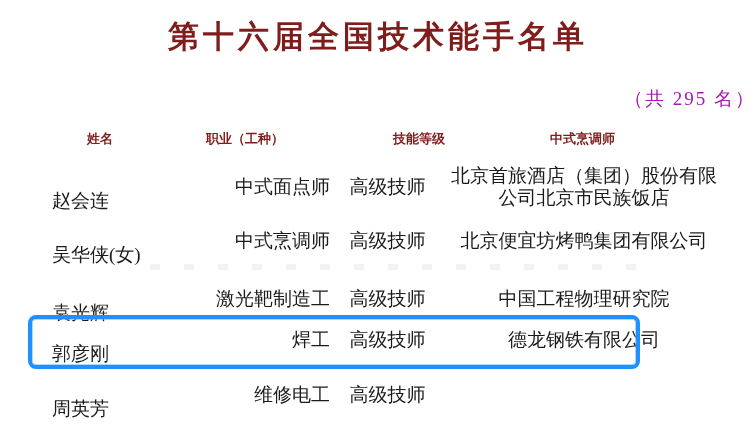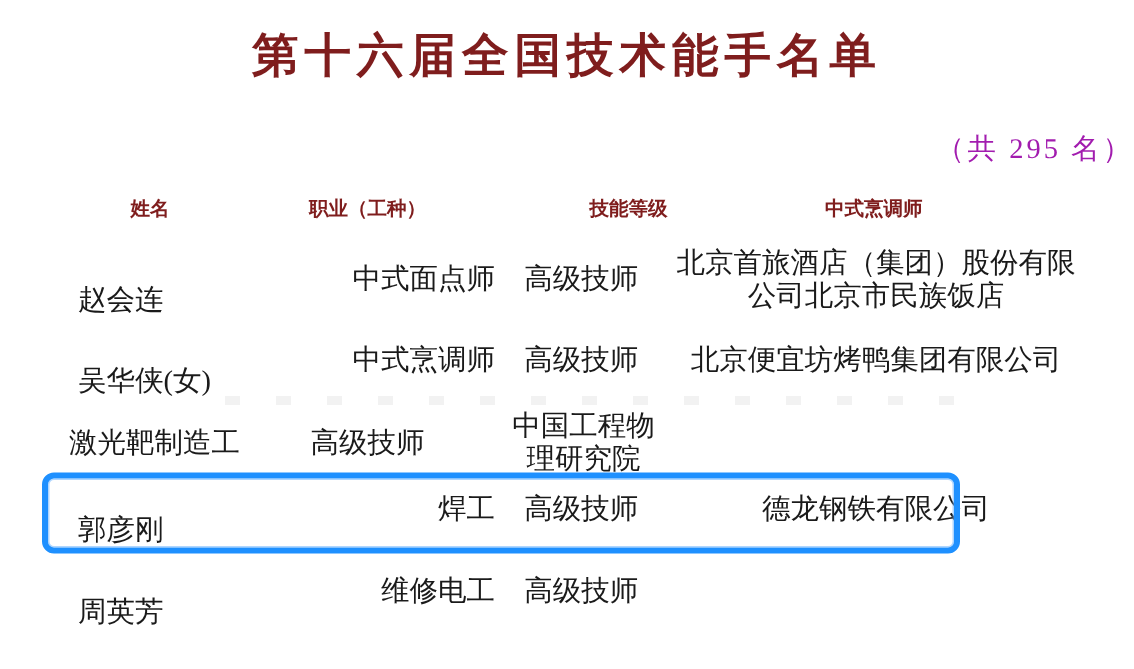--- a/index.html
+++ b/index.html
@@ -123,20 +123,21 @@
       <div class="cell cell-occ">中式烹调师</div>
       <div class="cell cell-level">高级技师</div>
       <div class="cell cell-emp">北京便宜坊烤鸭集团有限公司</div>
     </div>
 
     <div class="row row-ghost">
       <div class="ghost-artifact"></div>
     </div>
 
     <div class="row row-3">
+      <div class="cell cell-name">袁光辉</div>
       <div class="cell cell-occ">激光靶制造工</div>
       <div class="cell cell-level">高级技师</div>
       <div class="cell cell-emp">中国工程物理研究院</div>
     </div>
 
     <div class="row row-4">
       <div class="highlight-box"></div>
       <div class="cell cell-name">郭彦刚</div>
       <div class="cell cell-occ">焊工</div>
       <div class="cell cell-level">高级技师</div>

